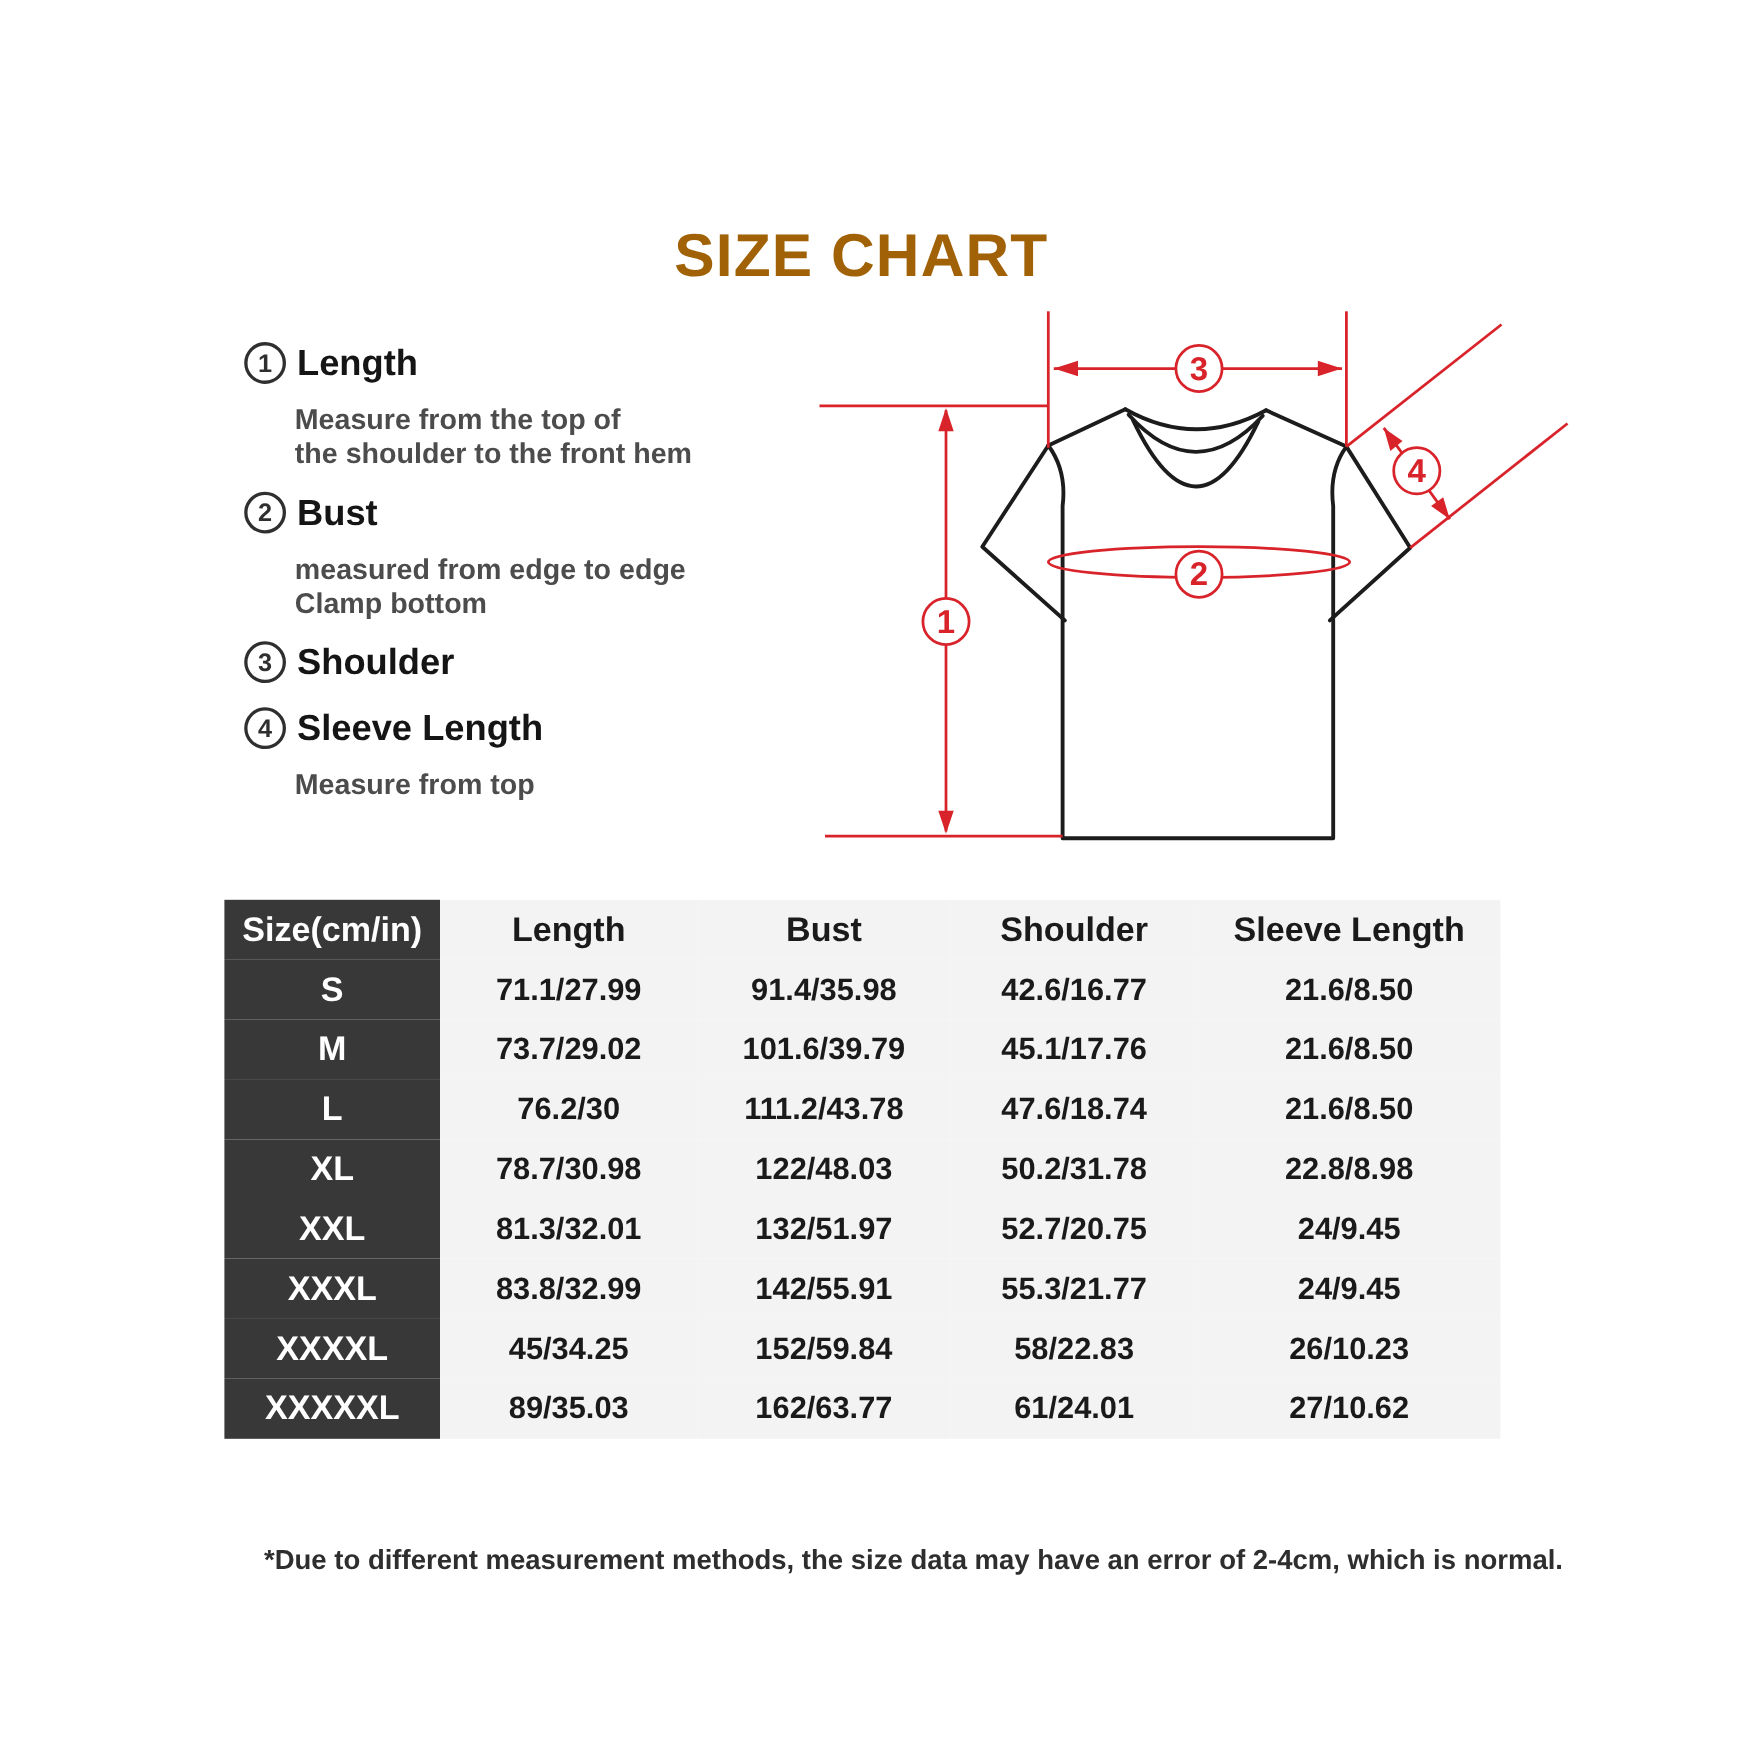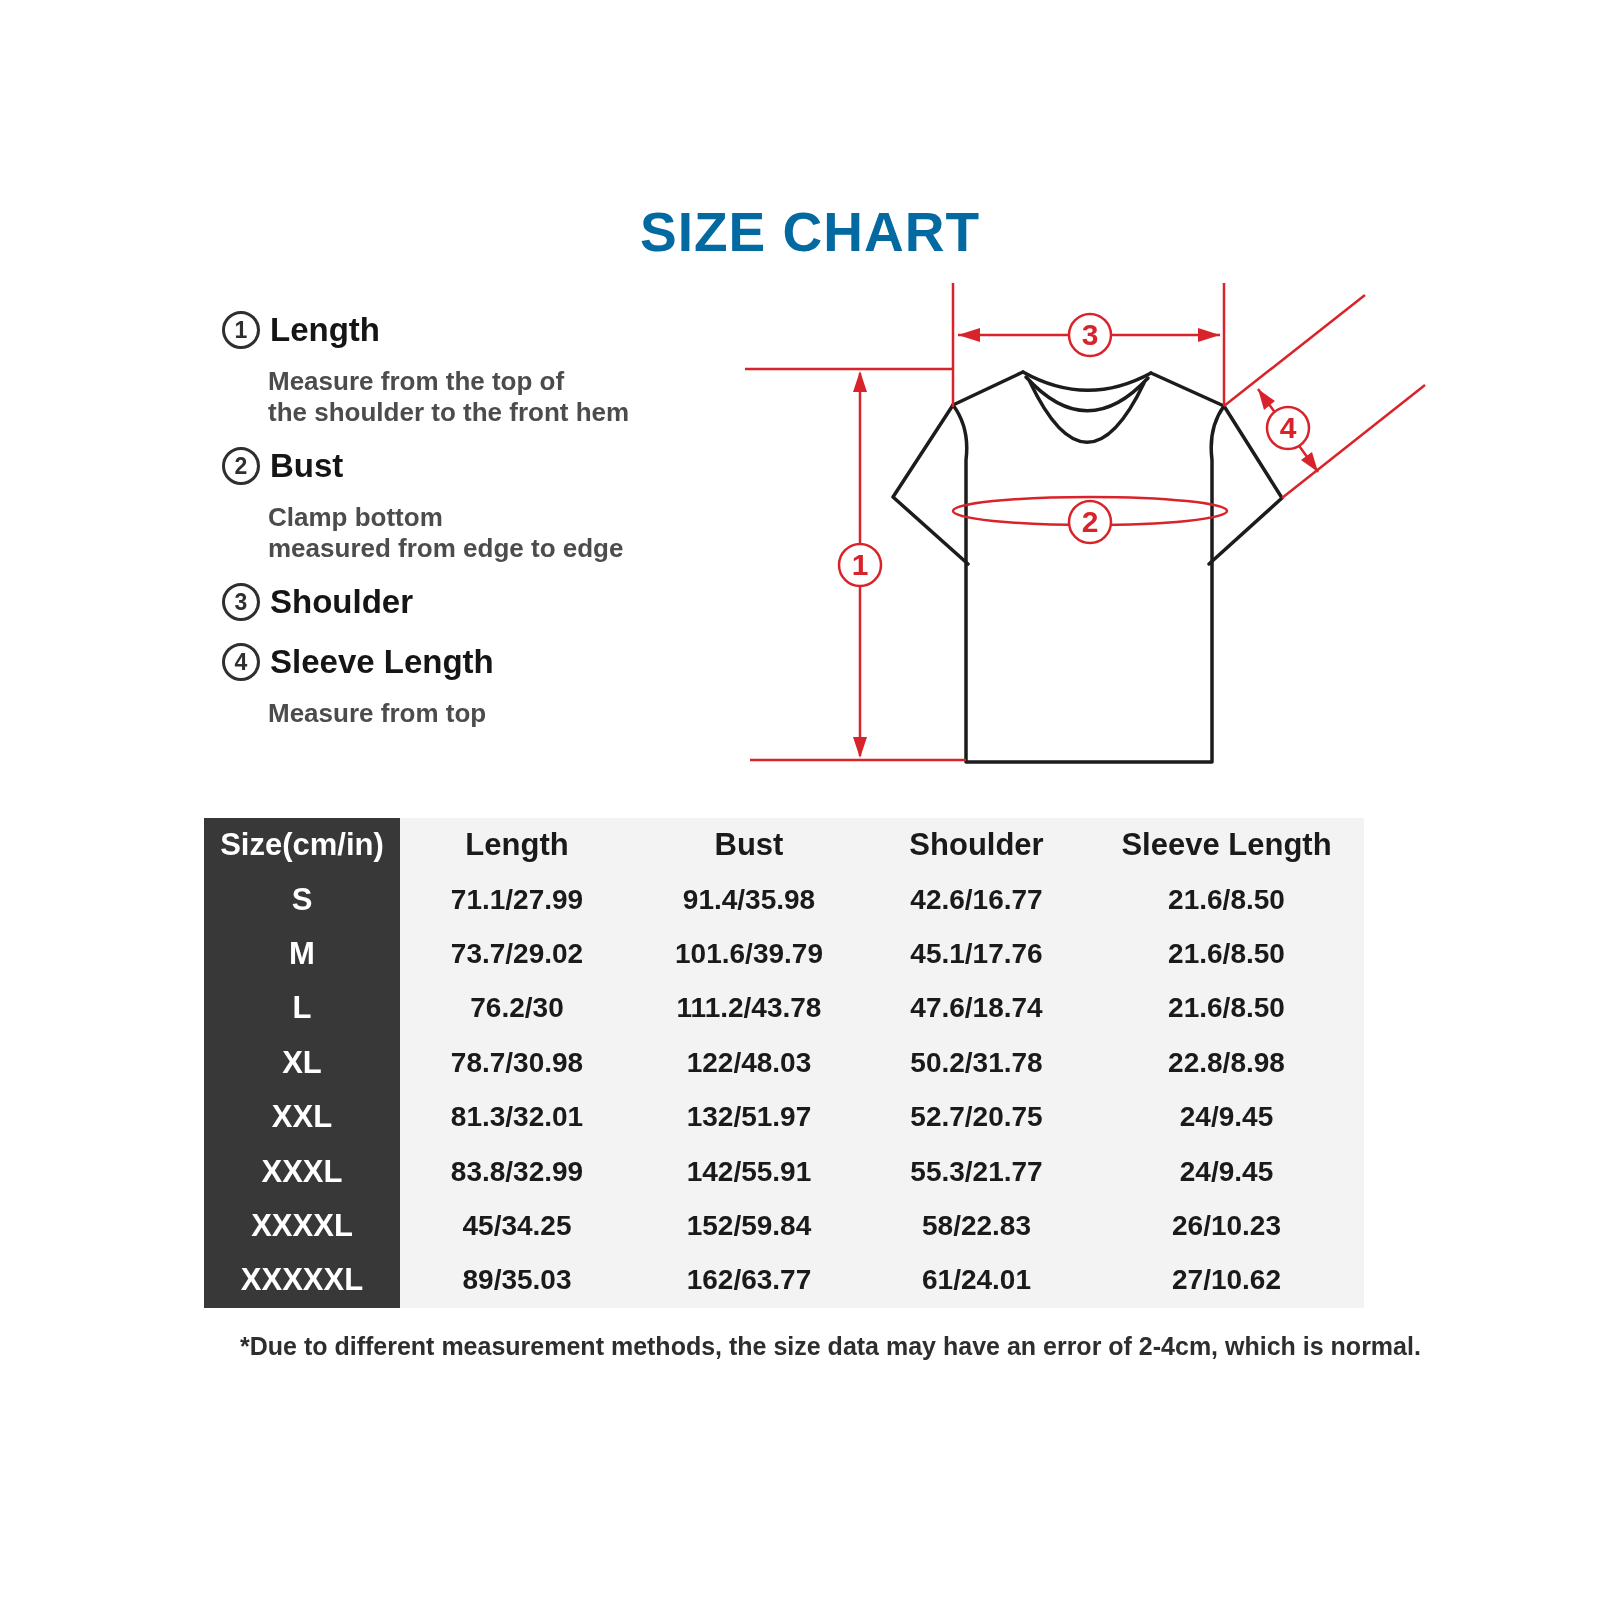--- a/index.html
+++ b/index.html
@@ -1,20 +1,20 @@
 <!DOCTYPE html>
 <html><head>
 <meta charset="utf-8">
 <style>
   html,body{margin:0;padding:0;background:#ffffff;}
   body{width:1600px;height:1600px;position:relative;font-family:"Liberation Sans",sans-serif;overflow:hidden;}
   .canvas{position:absolute;inset:0;background:#ffffff;}
 
-  .title{position:absolute;left:810px;top:200px;transform:translateX(-50%);
-         font-size:55px;font-weight:bold;color:#0369a1;letter-spacing:1px;margin:0;white-space:nowrap;}
+  .title{position:absolute;left:783px;top:200px;transform:translateX(-50%);
+         font-size:55px;font-weight:bold;color:#a16207;letter-spacing:1px;margin:0;white-space:nowrap;}
 
   
   .legend{position:absolute;left:222px;top:308px;}
   .lg-item{margin-bottom:16px;}
   .lg-head{display:flex;align-items:center;height:44px;}
   .lg-circle{width:38px;height:38px;border:3px solid #2f2f2f;border-radius:50%;
              display:inline-flex;align-items:center;justify-content:center;
              font-size:23px;font-weight:bold;color:#2f2f2f;box-sizing:border-box;flex:0 0 auto;}
   .lg-label{margin-left:10px;font-size:33px;font-weight:bold;color:#151515;white-space:nowrap;}
   .lg-desc{margin:14px 0 0 46px;font-size:26px;font-weight:bold;color:#4c4c4c;line-height:31px;white-space:nowrap;}
@@ -29,21 +29,21 @@
 
   
   .size-table{position:absolute;left:204px;top:818px;display:grid;
               grid-template-columns:196px 234px 230px 225px 275px;grid-auto-rows:54.4px;}
   .size-table .row{display:contents;}
   .cell{display:flex;align-items:center;justify-content:center;font-weight:bold;
         background:#f3f3f3;color:#1a1a1a;font-size:28px;white-space:nowrap;}
   .cell.size-col{background:#383838;color:#ffffff;font-size:31px;}
   .cell.hdr{font-size:31px;}
 
-  .footnote{position:absolute;left:240px;top:1332px;width:1100px;text-align:center;
+  .footnote{position:absolute;left:240px;top:1404px;width:1100px;text-align:center;
             font-size:25px;font-weight:bold;color:#2e2e2e;white-space:nowrap;}
 </style>
 </head>
 <body>
 
 <div class="canvas">
 
   <h1 class="title">SIZE CHART</h1>
 
   <div class="legend">
@@ -56,22 +56,22 @@
         <div>Measure from the top of</div>
         <div>the shoulder to the front hem</div>
       </div>
     </div>
     <div class="lg-item">
       <div class="lg-head">
         <span class="lg-circle">2</span>
         <span class="lg-label">Bust</span>
       </div>
       <div class="lg-desc">
+        <div>measured from edge to edge</div>
         <div>Clamp bottom</div>
-        <div>measured from edge to edge</div>
       </div>
     </div>
     <div class="lg-item">
       <div class="lg-head">
         <span class="lg-circle">3</span>
         <span class="lg-label">Shoulder</span>
       </div>
     </div>
     <div class="lg-item">
       <div class="lg-head">

